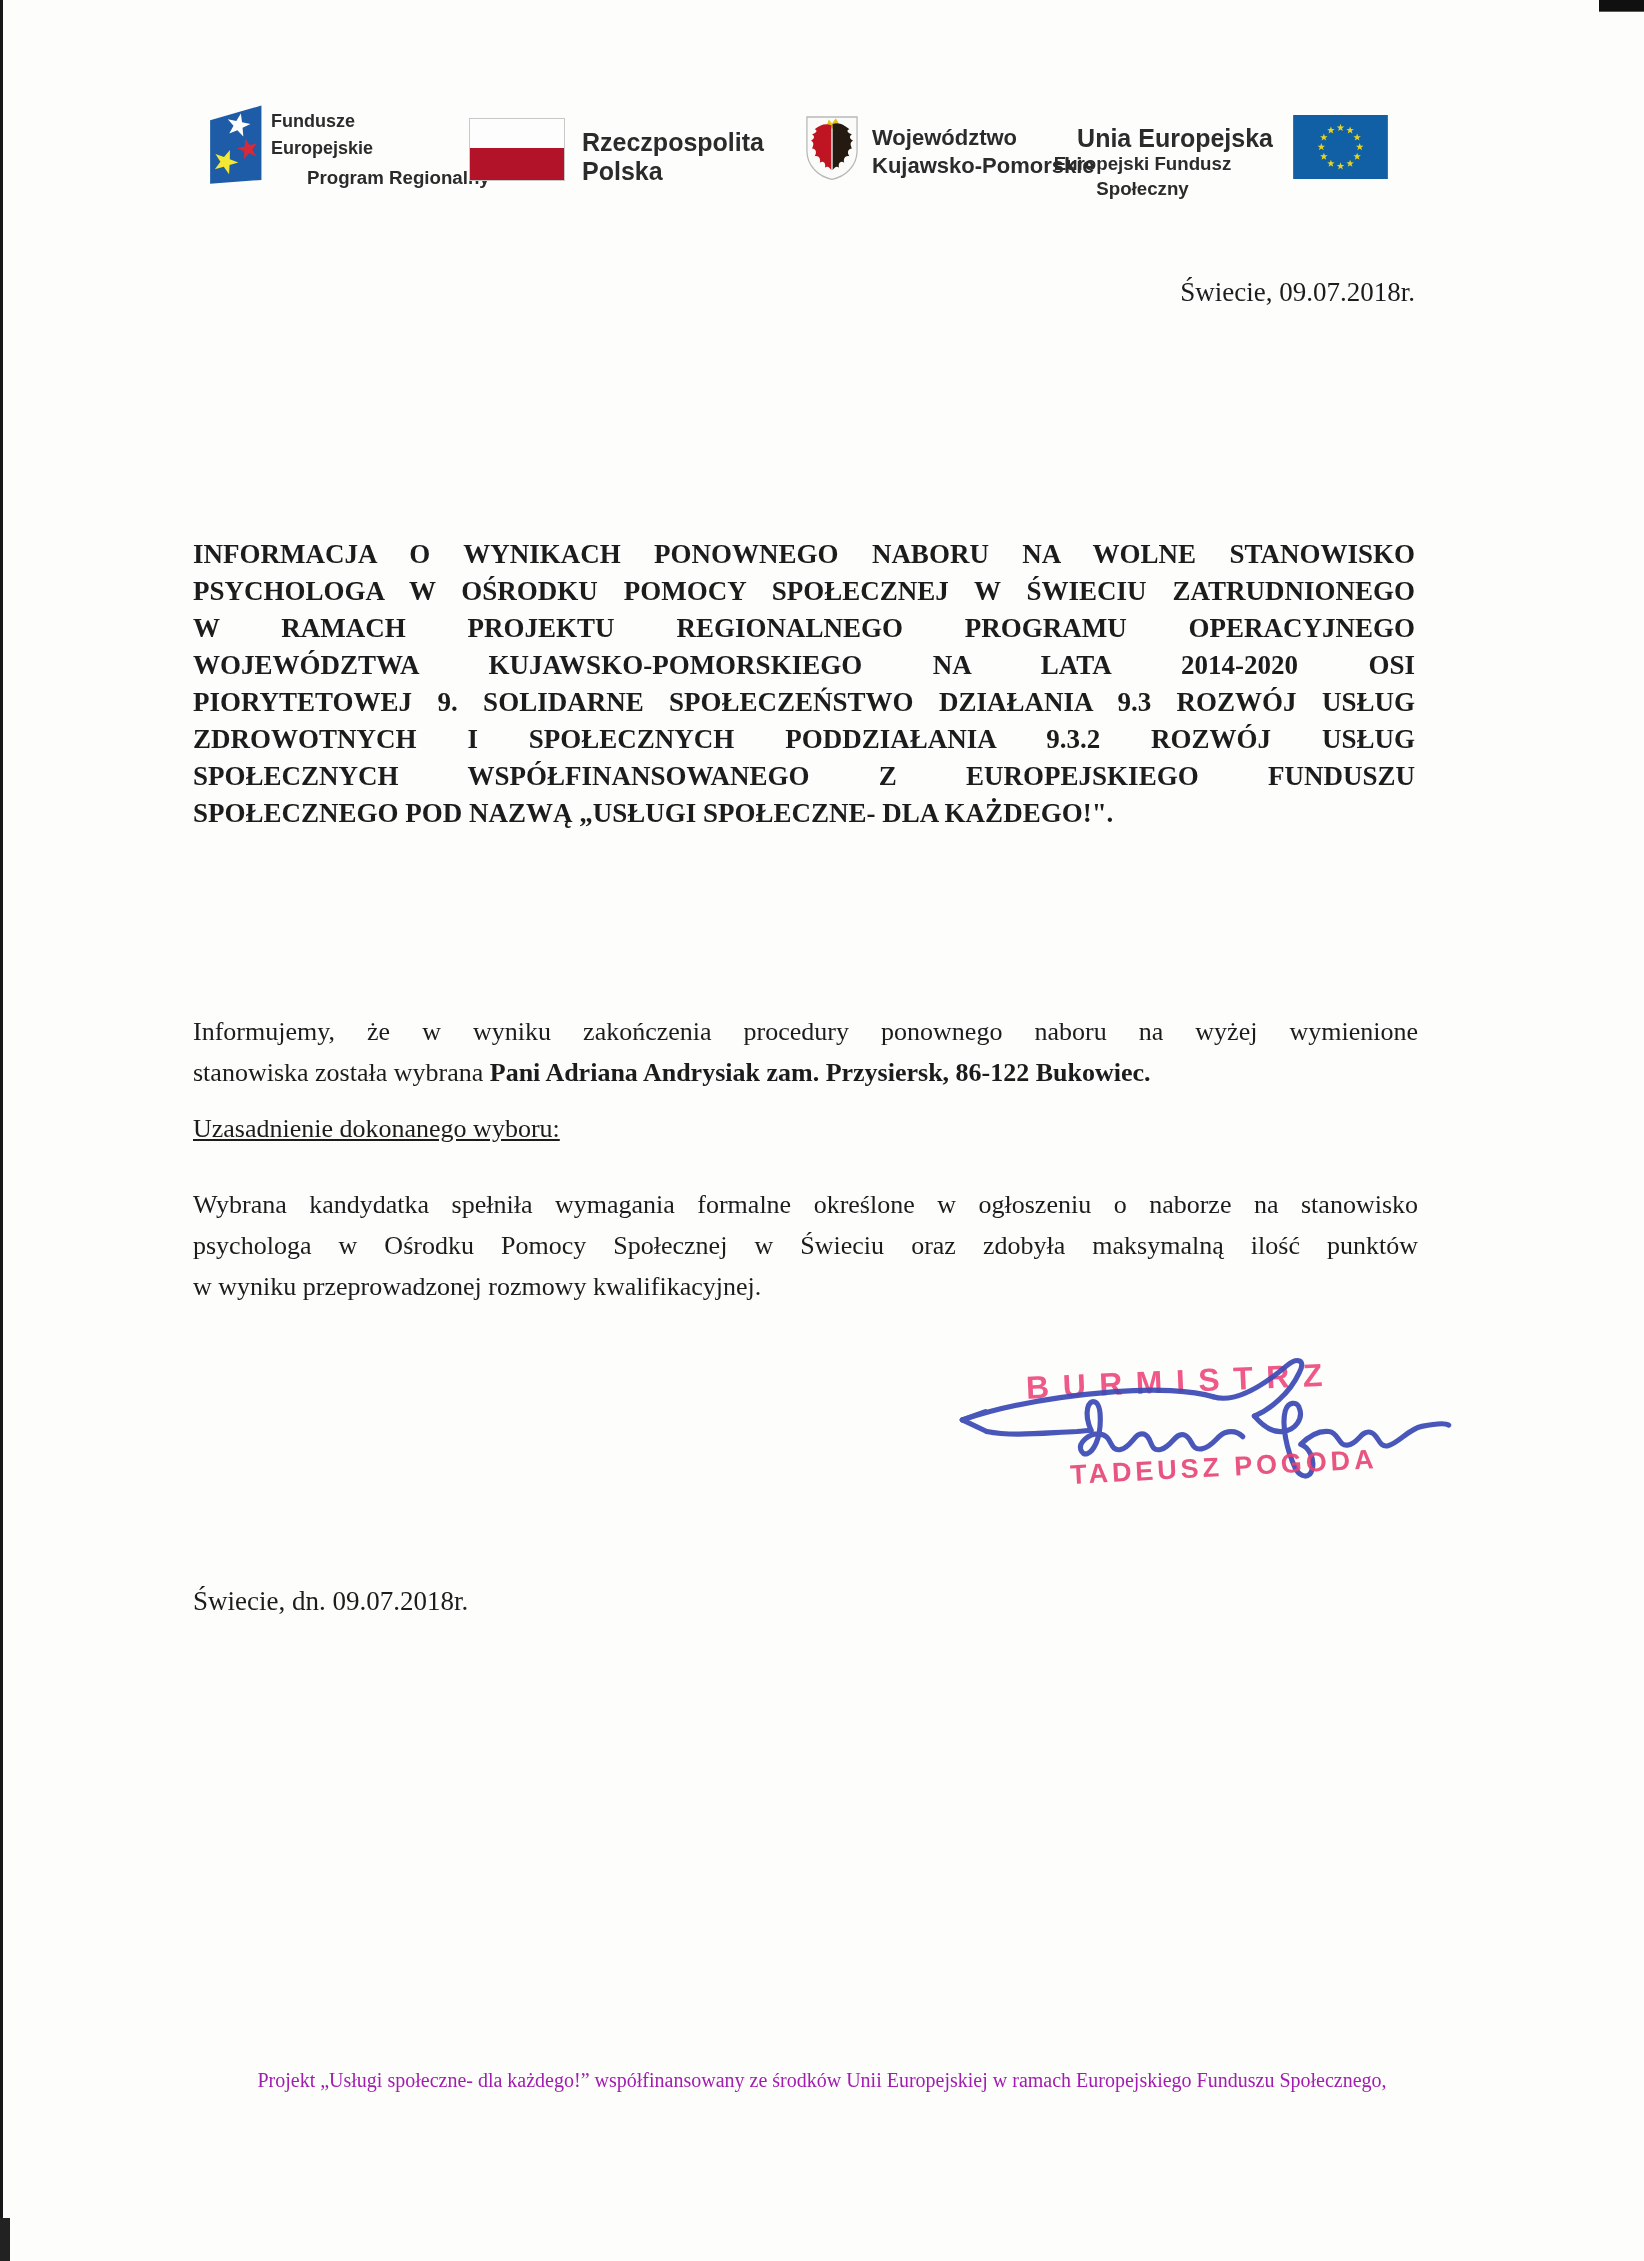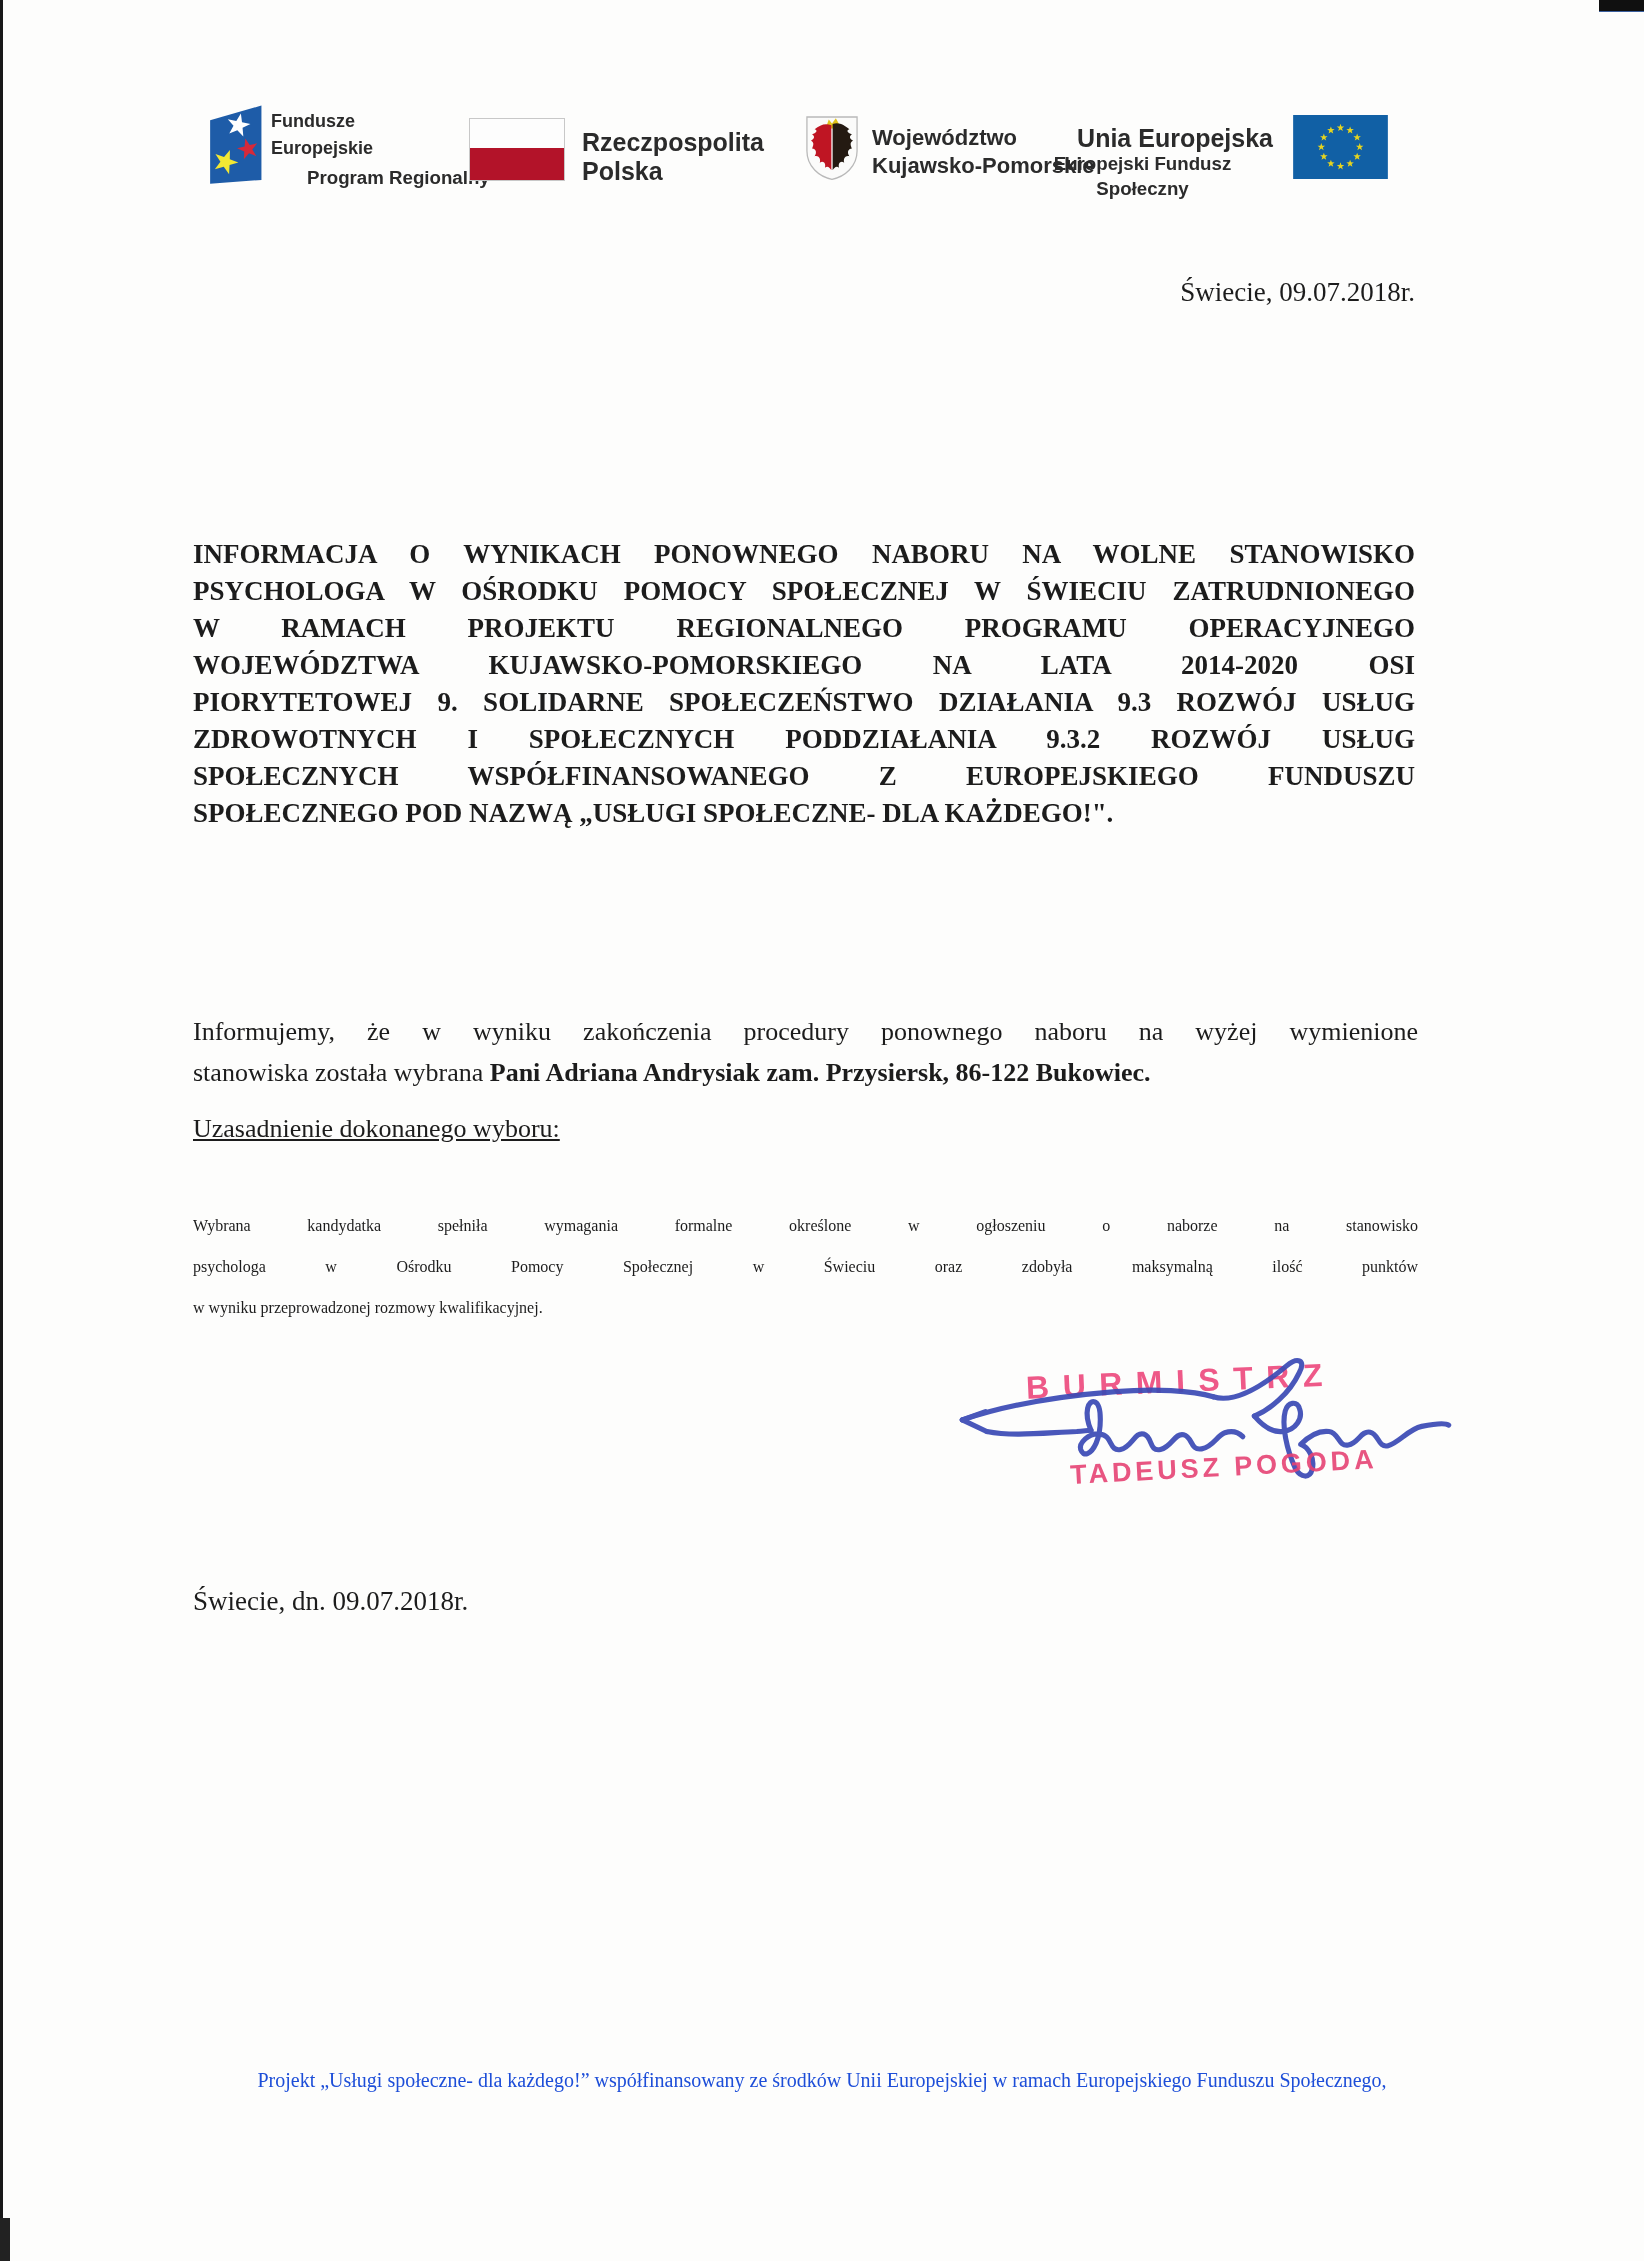--- a/index.html
+++ b/index.html
@@ -33,23 +33,23 @@
 
   
   .date-top { position:absolute; left:193px; top:277px; width:1222px; text-align:right; font-size:27px; }
   .title {
     position:absolute; left:193px; top:536px; width:1222px;
     font-weight:bold; font-size:27px; line-height:37px;
   }
   .jline { text-align:justify; text-align-last:justify; }
   .para1 { position:absolute; left:193px; top:1011px; width:1225px; font-size:26px; line-height:41px; }
   .heading { position:absolute; left:193px; top:1114px; font-size:26px; text-decoration:underline; }
-  .para2 { position:absolute; left:193px; top:1184px; width:1225px; font-size:16px; line-height:41px;margin-top:21px; }
+  .para2 { position:absolute; left:193px; top:1184px; width:1225px; font-size:26px; line-height:41px; }
   .date-bottom { position:absolute; left:193px; top:1586px; font-size:27px; }
-  .footer { position:absolute; left:177px; top:2065px; width:1290px; text-align:center; font-size:20px; line-height:31px; color:#1d4ed8; }
+  .footer { position:absolute; left:177px; top:2065px; width:1290px; text-align:center; font-size:20px; line-height:31px; color:#a21caf; }
 
   
   .stamp1 {
     position:absolute; left:1026px; top:1363px;
     font-family:"Liberation Sans", sans-serif; font-weight:bold;
     font-size:32px; letter-spacing:13.5px; color:#ec4379;
     transform:rotate(-2.5deg); opacity:.88;
   }
   .stamp2 {
     position:absolute; left:1070px; top:1452px;

